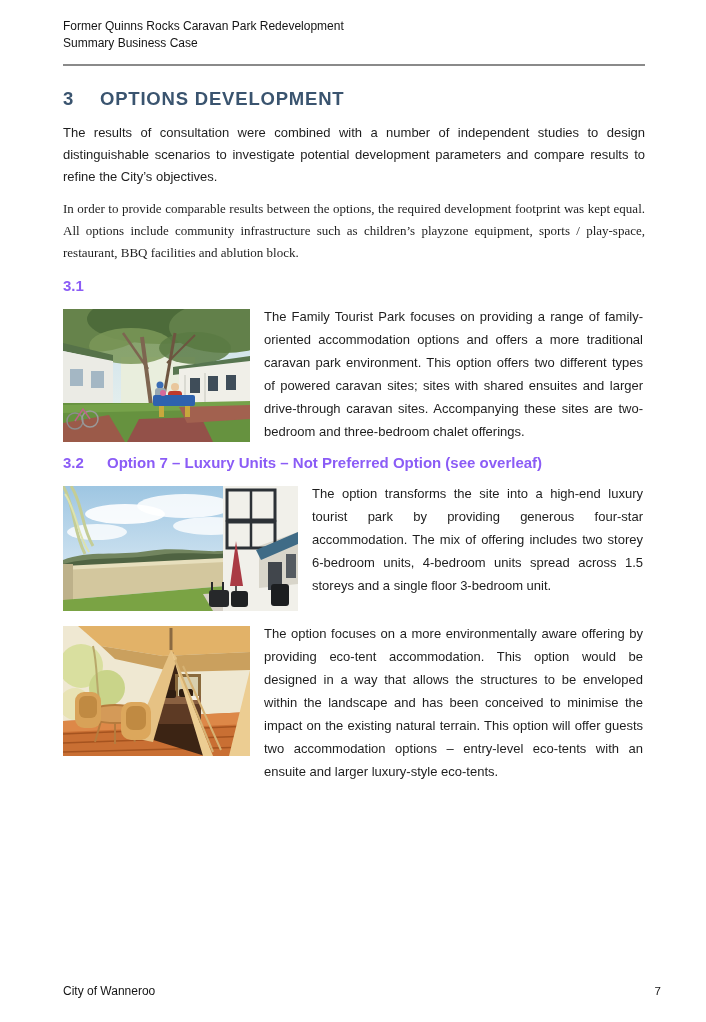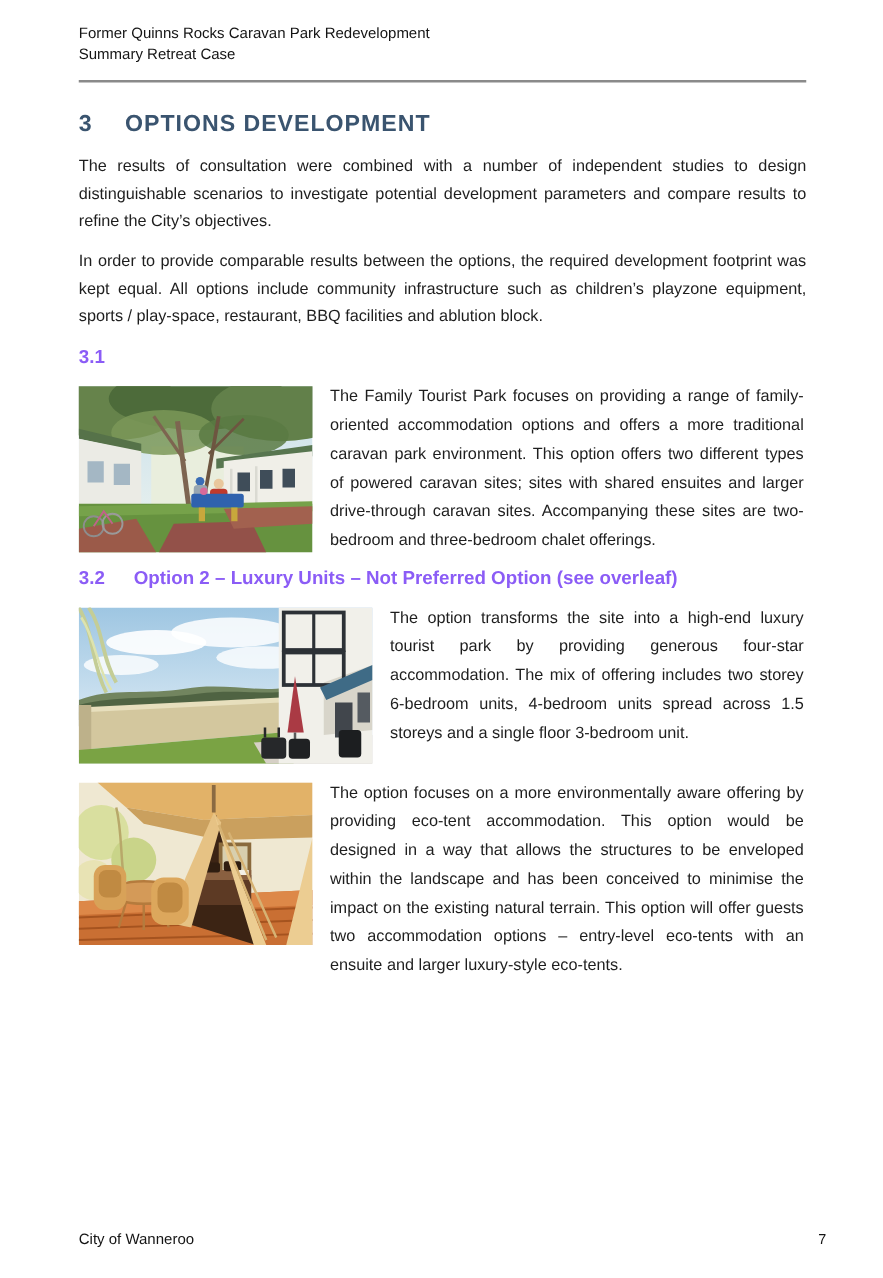--- a/index.html
+++ b/index.html
@@ -6,21 +6,21 @@
   .page{
     position:relative;width:706px;height:1022px;background:#ffffff;overflow:hidden;
     font-family:"Liberation Sans","DejaVu Sans",sans-serif;color:#1e1e1e;
   }
   .inner{padding:18px 61px 0 63px;}
   .header{font-size:12px;line-height:17px;color:#141414;}
   .rule{margin-top:12px;border-top:2px solid #8a8a8a;height:0;}
   .h1{display:flex;margin-top:22px;font-weight:bold;font-size:18.5px;letter-spacing:.8px;color:#3a546f;}
   .h1 .num{width:37px;flex:none;}
   .body{font-size:13px;line-height:22px;text-align:justify;margin:12px 0 0;}
-  .intro2{margin-top:10px;}
+  .intro2{margin-top:10px;font-family:Liberation Serif, serif;}
   .h2{display:flex;margin-top:13px;font-weight:bold;font-size:15px;color:#8b5cf6;}
   .h2 .num{width:44px;flex:none;}
   .h2.s32{margin-top:11px;}
   .h2.s33{margin-top:21px;}
   .media{display:flex;gap:12px;margin-top:15px;align-items:flex-start;}
   .media .body{flex:1;margin:-4px 2px 0;line-height:23px;}
   .photo{flex:none;display:block;}
   .footer{
     position:absolute;left:63px;right:45px;top:984px;display:flex;
     justify-content:space-between;align-items:baseline;font-size:12px;color:#141414;
@@ -28,21 +28,21 @@
   .footer .pageno{font-size:11.5px;}
 </style>
 </head>
 <body>
 
 <div class="page">
   <div class="inner">
 
     <div class="header">
       <div>Former Quinns Rocks Caravan Park Redevelopment</div>
-      <div>Summary Retreat Case</div>
+      <div>Summary Business Case</div>
     </div>
 
     <div class="rule"></div>
 
     <div class="h1">
       <span class="num">3</span>
       <span>OPTIONS DEVELOPMENT</span>
     </div>
 
     <p class="body">The results of consultation were combined with a number of independent studies to design distinguishable scenarios to investigate potential development parameters and compare results to refine the City’s objectives.</p>
@@ -96,21 +96,21 @@
         <rect x="90" y="86" width="42" height="11" rx="2" fill="#2f62ae"></rect>
         <rect x="96" y="97" width="5" height="11" fill="#c8a83c"></rect>
         <rect x="122" y="97" width="5" height="11" fill="#c8a83c"></rect>
         <circle cx="100" cy="84" r="3" fill="#d86a9a"></circle>
       </svg>
       <p class="body">The Family Tourist Park focuses on providing a range of family-oriented accommodation options and offers a more traditional caravan park environment. This option offers two different types of powered caravan sites; sites with shared ensuites and larger drive-through caravan sites. Accompanying these sites are two-bedroom and three-bedroom chalet offerings.</p>
     </div>
 
     <div class="h2 s32">
       <span class="num">3.2</span>
-      <span>Option 2 – Luxury Units – Not Preferred Option (see overleaf)</span>
+      <span>Option 7 – Luxury Units – Not Preferred Option (see overleaf)</span>
     </div>
     <div class="media">
       <svg class="photo" width="235" height="125" viewBox="0 0 235 125" aria-hidden="true">
         <defs>
           <linearGradient id="sky2" x1="0" y1="0" x2="0" y2="1">
             <stop offset="0" stop-color="#9ec6e2"></stop>
               <stop offset="1" stop-color="#eaf3f9"></stop>
           </linearGradient>
         </defs>
         <rect width="235" height="125" fill="url(#sky2)"></rect>

